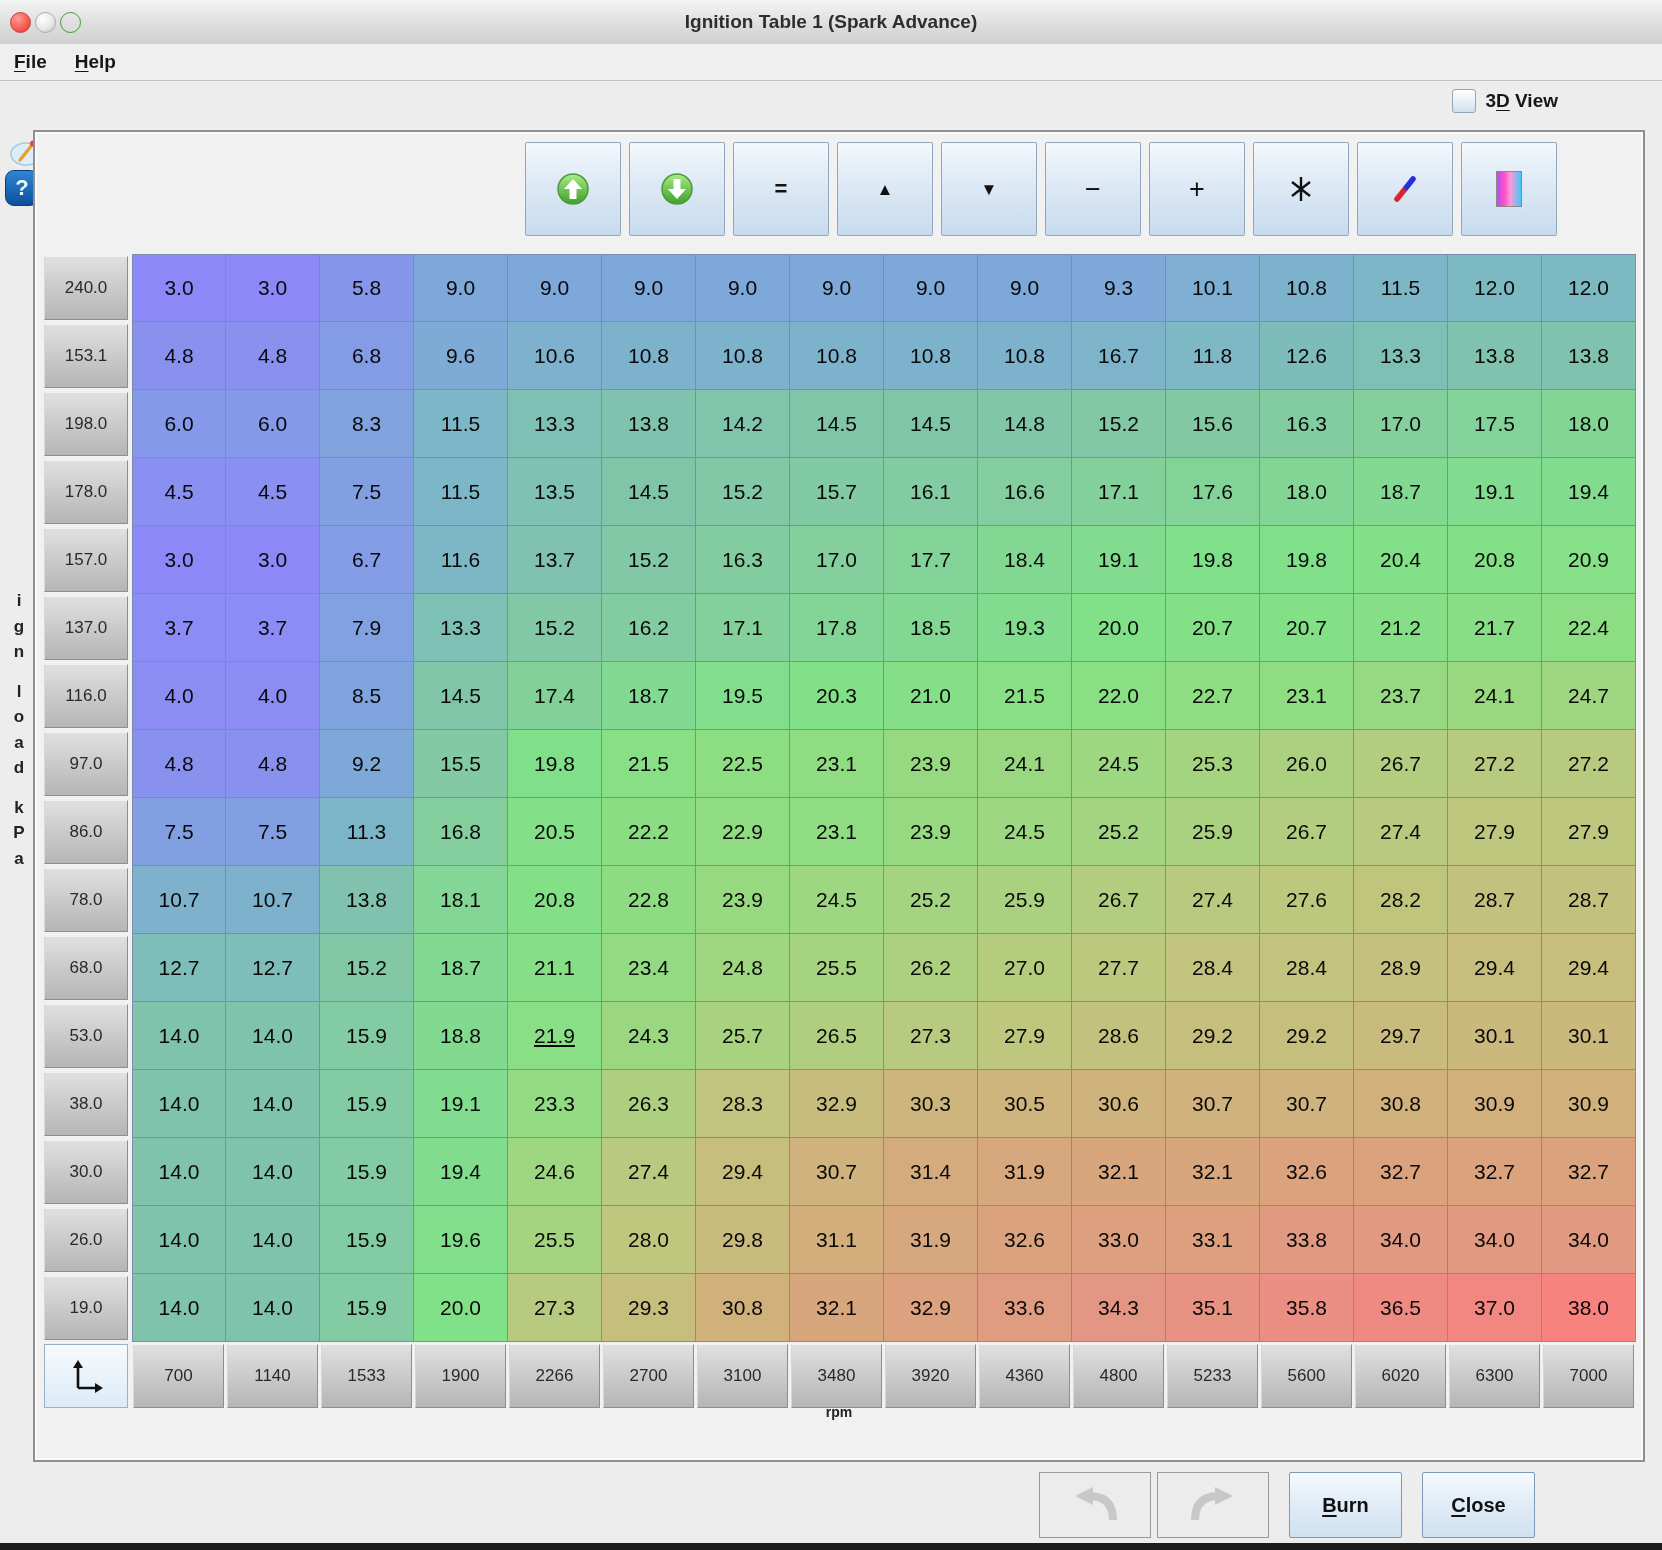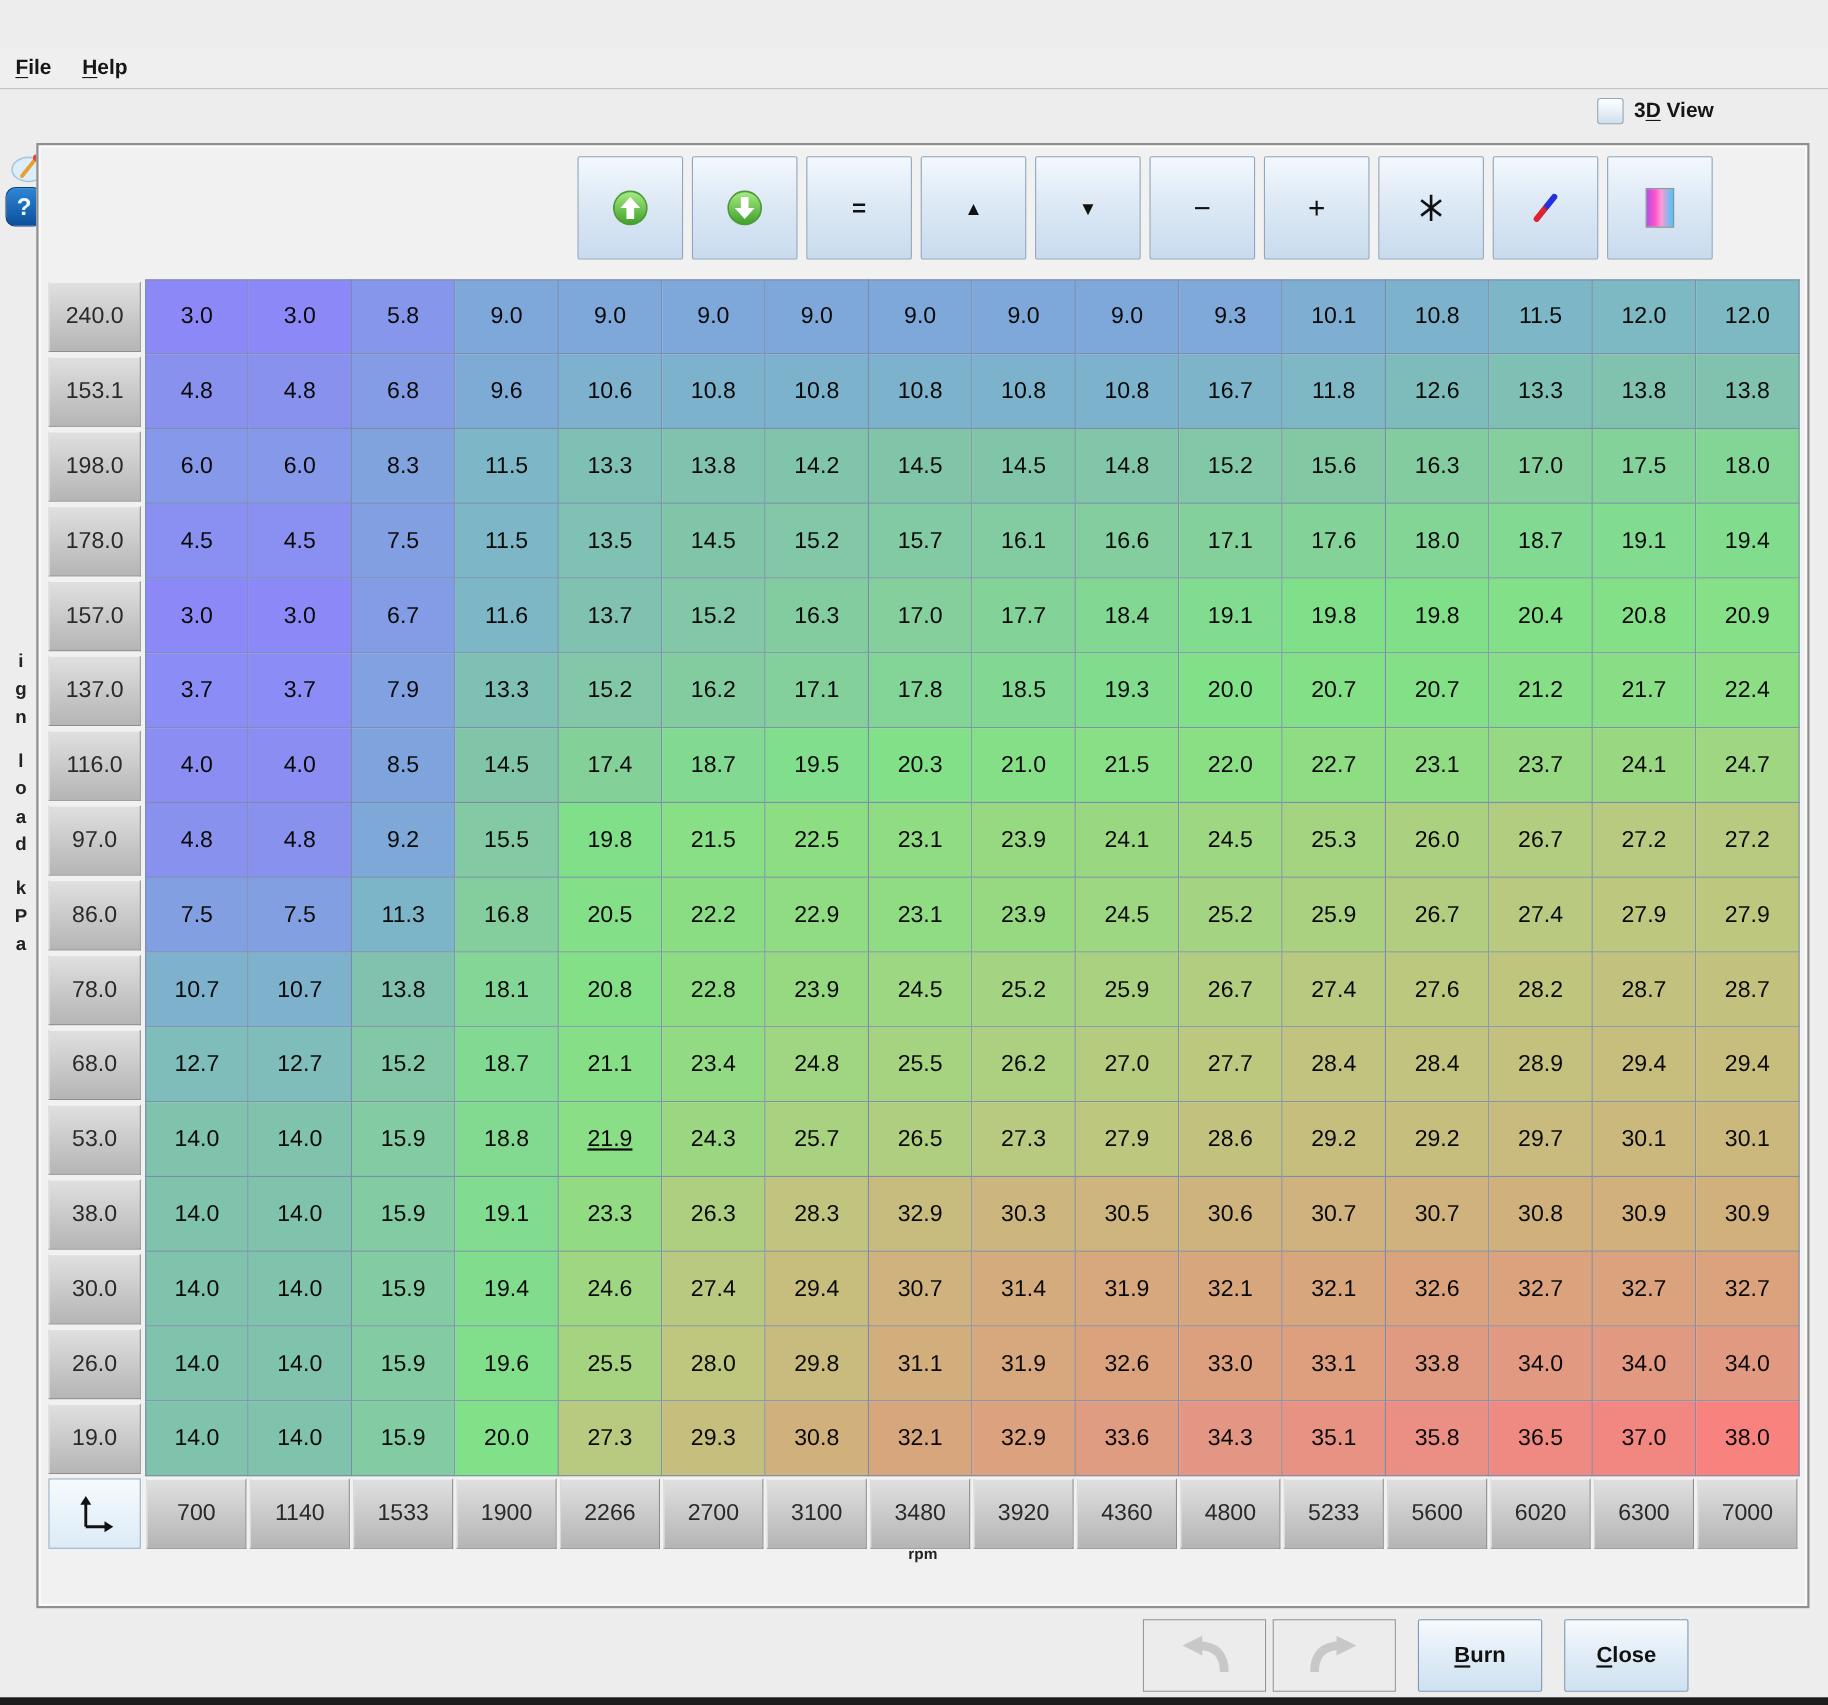--- a/index.html
+++ b/index.html
@@ -68,21 +68,21 @@
   
   .grid{
     position:absolute;left:7px;top:122px;width:1594px;
     display:grid;grid-template-columns:90px repeat(16,94px);grid-auto-rows:68px;
   }
   .hcell{
     margin:2px 4px 2px 2px;box-sizing:border-box;
     background:linear-gradient(180deg,#e0e0e0 0%,#c8c8c8 55%,#b5b5b5 100%);
     border:1px solid #8d8d8d;border-top-color:#f2f2f2;border-left-color:#d8d8d8;
     display:flex;align-items:center;justify-content:center;
-    font-size:21px;color:#2a2a2a;
+    font-size:17px;color:#2a2a2a;
   }
   .rpmcell{margin:2px 2px 2px 1px;}
   .corner{
     margin:2px 4px 2px 2px;box-sizing:border-box;border:1px solid #9ab0c6;
     background:linear-gradient(180deg,#f6fafd,#dcebf7);
     display:flex;align-items:center;justify-content:center;
   }
   .vcell{
     box-sizing:border-box;border-right:1px solid #7d8caa;border-bottom:1px solid #7d8caa;
     display:flex;align-items:center;justify-content:center;
@@ -123,20 +123,28 @@
         <stop offset="0" stop-color="#a8ec85"></stop>
           <stop offset="1" stop-color="#3f9f2a"></stop>
       </linearGradient>
       <linearGradient id="pgrad" x1="1" y1="0" x2="0" y2="1">
         <stop offset="0.45" stop-color="#2230dd"></stop>
           <stop offset="0.55" stop-color="#dd2230"></stop>
       </linearGradient>
     </defs>
   </svg>
 
+  <div class="titlebar">
+    <div class="lights">
+      <div class="light red"></div>
+      <div class="light gray"></div>
+      <div class="light green"></div>
+    </div>
+    <div class="title">Ignition Table 1 (Spark Advance)</div>
+  </div>
 
   <div class="menubar">
     <div class="menu-item"><span class="u">F</span><span>ile</span></div>
     <div class="menu-item"><span class="u">H</span><span>elp</span></div>
   </div>
 
   <div class="viewtoggle">
     <div class="checkbox"></div>
     <div class="lbl"><span>3</span><span class="u">D</span><span> View</span></div>
   </div>

